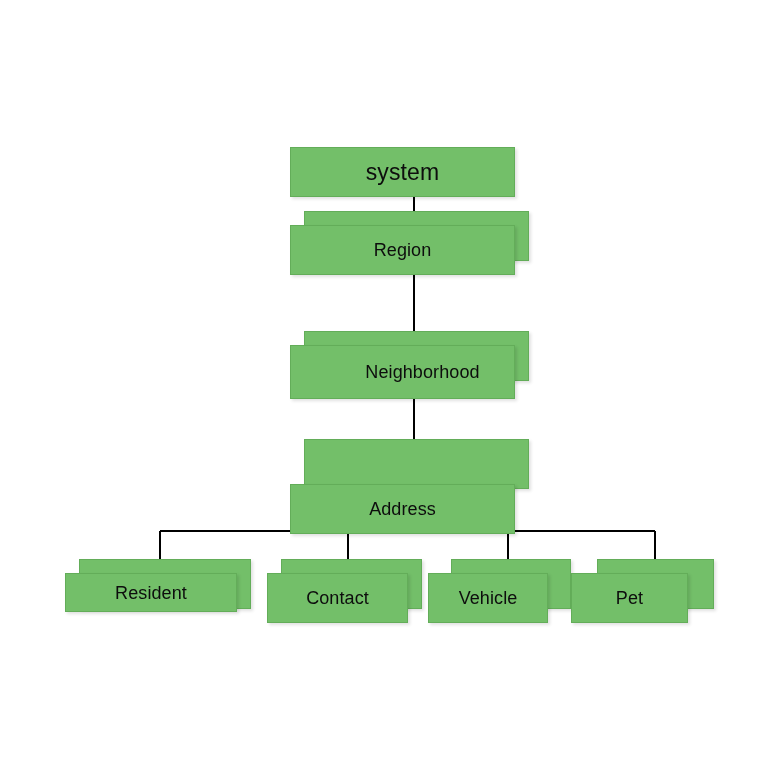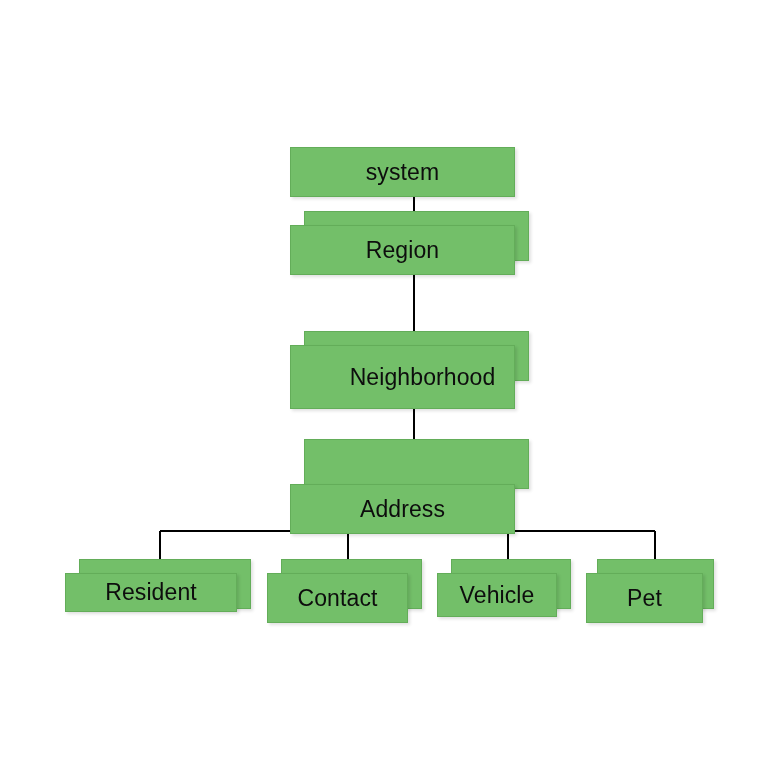--- a/index.html
+++ b/index.html
@@ -38,21 +38,21 @@
     box-sizing: border-box;
     background: #73bf69;
     border: 1px solid #63ad59;
     box-shadow: 2px 2px 3px rgba(0,0,0,0.12);
     display: flex;
     align-items: center;
     justify-content: center;
   }
   .node-label {
     color: #0d0d0d;
-    font-size: 23px;
+    font-size: 18px;
     line-height: 1;
     white-space: nowrap;
     letter-spacing: 0.1px;
   }
   .node.root .node-label { font-size: 23px; }
 </style>
 </head>
 <body>
 
 <div id="canvas">
@@ -76,21 +76,21 @@
         </div>
       </div>
       <div class="node" style="left: 0px; top: 0px;">
         <div class="node-back" style="left: 304px; top: 211px; width: 225px; height: 50px;"></div>
         <div class="node-front" style="left: 290px; top: 225px; width: 225px; height: 50px;">
           <span class="node-label">Region</span>
         </div>
       </div>
       <div class="node" style="left: 0px; top: 0px;">
         <div class="node-back" style="left: 304px; top: 331px; width: 225px; height: 50px;"></div>
-        <div class="node-front" style="left: 290px; top: 345px; width: 225px; height: 64px; padding-left: 40px;">
+        <div class="node-front" style="left: 290px; top: 345px; width: 225px; height: 54px; padding-left: 40px;">
           <span class="node-label">Neighborhood</span>
         </div>
       </div>
       <div class="node" style="left: 0px; top: 0px;">
         <div class="node-back" style="left: 304px; top: 439px; width: 225px; height: 50px;"></div>
         <div class="node-front" style="left: 290px; top: 453px; width: 225px; height: 50px; margin-top: 31px;">
           <span class="node-label">Address</span>
         </div>
       </div>
       <div class="node" style="left: 0px; top: 0px;">
@@ -100,25 +100,25 @@
         </div>
       </div>
       <div class="node" style="left: 0px; top: 0px;">
         <div class="node-back" style="left: 281px; top: 559px; width: 141px; height: 50px;"></div>
         <div class="node-front" style="left: 267px; top: 573px; width: 141px; height: 50px;">
           <span class="node-label">Contact</span>
         </div>
       </div>
       <div class="node" style="left: 0px; top: 0px;">
         <div class="node-back" style="left: 451px; top: 559px; width: 120px; height: 50px;"></div>
-        <div class="node-front" style="left: 437px; top: 573px; width: 120px; height: 44px;">
+        <div class="node-front" style="left: 428px; top: 573px; width: 120px; height: 50px;">
           <span class="node-label">Vehicle</span>
         </div>
       </div>
       <div class="node" style="left: 0px; top: 0px;">
         <div class="node-back" style="left: 597px; top: 559px; width: 117px; height: 50px;"></div>
-        <div class="node-front" style="left: 586px; top: 573px; width: 117px; height: 50px;">
+        <div class="node-front" style="left: 571px; top: 573px; width: 117px; height: 50px;">
           <span class="node-label">Pet</span>
         </div>
       </div>
     </div>
 
 </div>
 
 </body></html>

